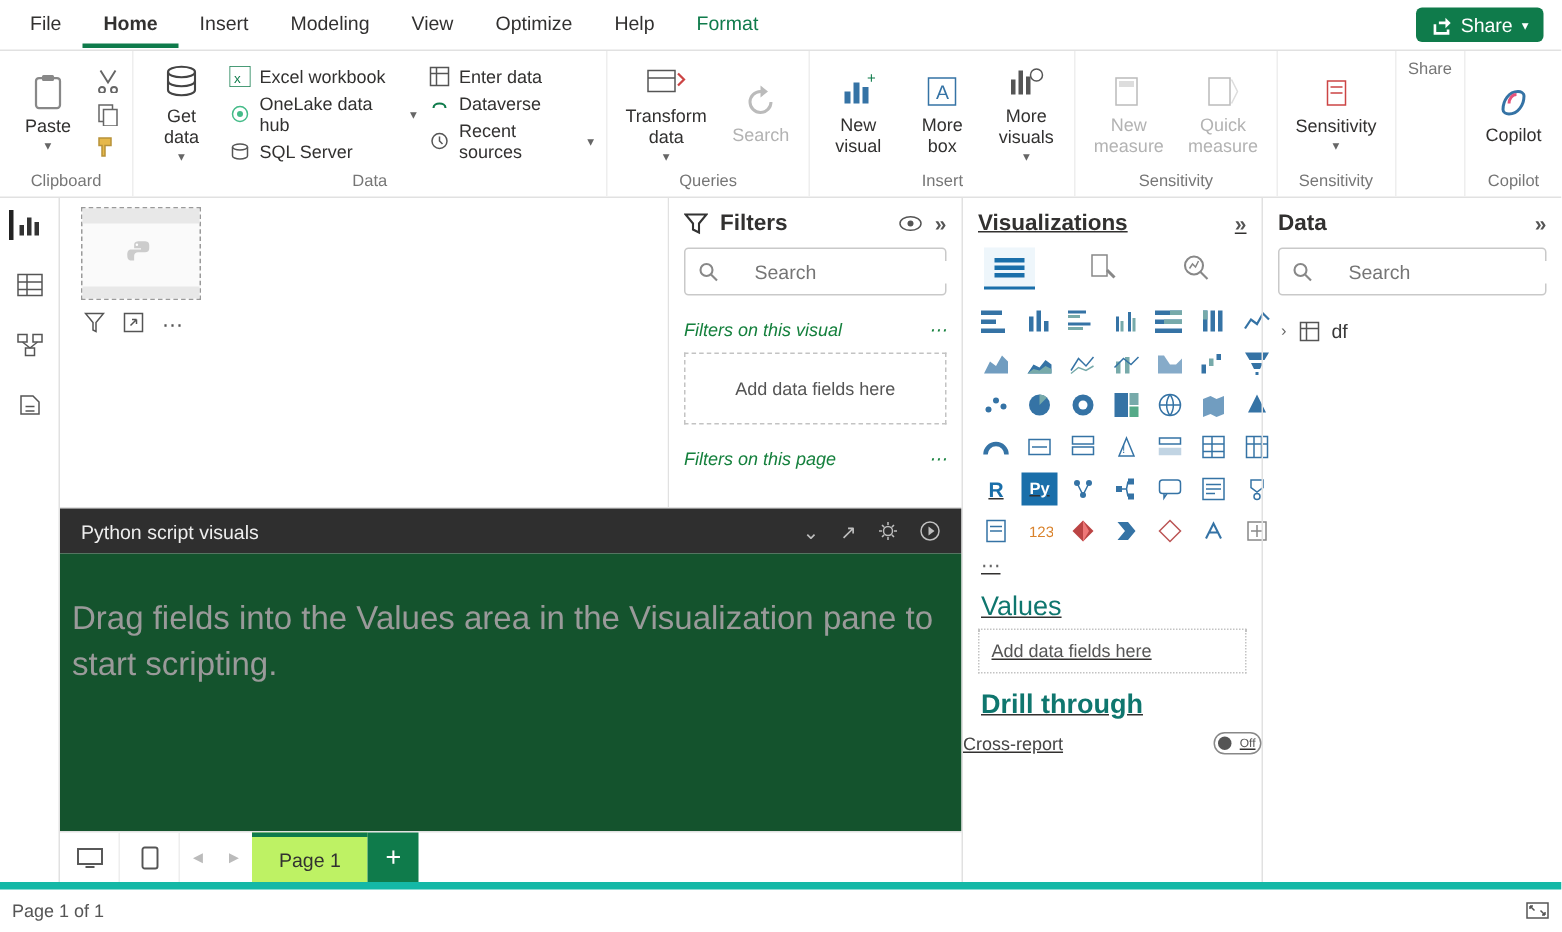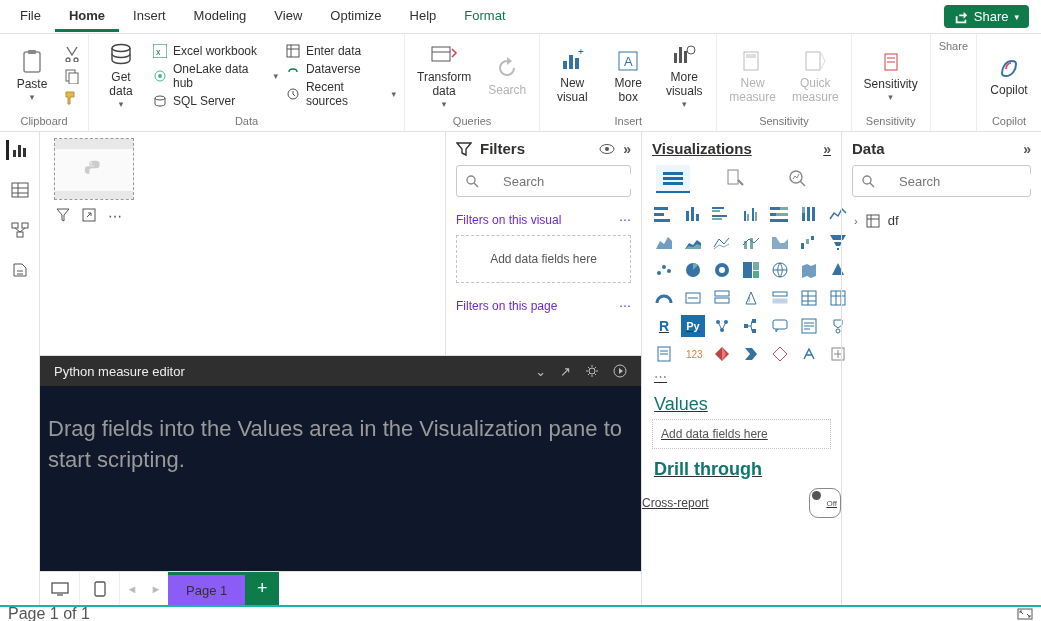--- a/index.html
+++ b/index.html
@@ -36,56 +36,56 @@
 .placeholder .body { flex:1; display:flex; align-items:center; justify-content:center; color:#bbb; font-size:18px;}
 .placeholder .ftr { height:8px; background:#e8e8e8;}
 .canvas-tools { position:absolute; left:16px; top:76px; display:flex; gap:12px; color:#555; font-size:14px;}
 
 .filters-pane { width: 196px; border-left: 1px solid #e1e1e1; display: flex; flex-direction: column; padding: 8px 0 0 0;}
 .pane-head { display:flex; align-items:center; padding:0 10px 8px 10px; gap:8px; font-weight:600; font-size:15px;}
 .pane-head .sp { flex:1; }
 .pane-head .hic{ color:#555; cursor:pointer; font-size:14px;}
 .search-box { margin:0 10px 10px 10px; height:32px; border:1px solid #c9c9c9; border-radius:3px; display:flex; align-items:center; padding:0 8px; gap:24px; color:#767676;}
 .search-box input{ border:none; outline:none; flex:1; font-size:13px;}
-.filter-section { padding:6px 10px; font-size:12px; color:#6d28d9; display:flex; justify-content:space-between; align-items:center;}
+.filter-section { padding:6px 10px; font-size:12px; color:#15803d; display:flex; justify-content:space-between; align-items:center;font-style:italic;}
 .drop-zone{ margin:2px 10px 10px 10px; border:1px dashed #c3c3c3; height:48px; display:flex; align-items:center; justify-content:center; font-size:12px; color:#555;}
 
 .viz-pane { width:200px; border-left:1px solid #e1e1e1; display:flex; flex-direction:column; padding-top:8px;text-decoration:underline;}
 .viz-sub { padding:2px 12px 6px 12px; font-size:12px; font-weight:600; color:#3a3a3a;}
 .viz-modes { display:flex; gap:28px; padding:0 14px 0 14px; align-items:center;}
 .viz-mode { width:34px; height:28px; border-bottom:2px solid transparent; display:flex; align-items:center; justify-content:center; color:#666; cursor:pointer;}
 .viz-mode.active{ border-bottom:2px solid #1a6faa; background:#eef6fb; color:#1a6faa;}
 .viz-grid { padding:10px 10px 4px 10px; display:grid; grid-template-columns:repeat(7,24px); gap:6px 5px;}
 .viz-grid .v { width:24px; height:22px; display:flex; align-items:center; justify-content:center; cursor:pointer; color:#3573a5;}
 .viz-grid .v.py { background:#1a6faa; color:#fff; font-size:11px; font-weight:600;}
 .viz-grid .v.r { color:#1a6faa; font-weight:700; font-size:14px;}
 .viz-dots{ padding:0 12px; color:#666;}
 .viz-section-label{ padding:10px 12px 4px 12px; font-size:18px; color:#0f766e;}
 .viz-field{ margin:0 10px; height:30px; border:1px dotted #c3c3c3; display:flex; align-items:center; padding:0 8px; font-size:12px; color:#555;}
-.toggle{ width:32px; height:30px; border:1px solid #888; border-radius:9px; position:relative; font-size:8px; display:flex; align-items:center; justify-content:flex-end; padding-right:3px; color:#555;}
+.toggle{ width:32px; height:15px; border:1px solid #888; border-radius:9px; position:relative; font-size:8px; display:flex; align-items:center; justify-content:flex-end; padding-right:3px; color:#555;}
 .toggle::before{ content:""; position:absolute; left:2px; top:2px; width:9px; height:9px; border-radius:50%; background:#555;}
 .drill-row{ display:flex; align-items:center; justify-content:space-between; padding:4px 0; font-size:12px; color:#444;}
 
 .fields-pane{ width:200px; border-left:1px solid #e1e1e1; padding-top:8px;}
 .field-item{ display:flex; align-items:center; gap:8px; padding:6px 12px; font-size:13px; color:#3a3a3a; cursor:pointer;}
 
 .script-editor{ height:216px; display:flex; flex-direction:column; border-top:1px solid #e1e1e1;}
 .script-head{ height:30px; background:#2f2f2f; color:#eee; display:flex; align-items:center; padding:0 14px; font-size:13px; gap:14px;}
 .script-head .sp{ flex:1;}
 .script-head .ic{ color:#bfbfbf; cursor:pointer; font-size:13px;}
-.script-body{ flex:1; background:#0f172a; padding:28px 8px 8px 8px; color:#9a9a9a; font-size:22px; line-height:1.4;}
+.script-body{ flex:1; background:#14532d; padding:28px 8px 8px 8px; color:#9a9a9a; font-size:22px; line-height:1.4;}
 
 .page-tabs{ height:34px; border-top:1px solid #e1e1e1; display:flex; align-items:stretch;}
 .pt-ic{ width:40px; display:flex; align-items:center; justify-content:center; color:#555; border-right:1px solid #eee; cursor:pointer;}
 .pt-nav{ width:24px; display:flex; align-items:center; justify-content:center; color:#bbb; font-size:11px;}
 .pt-tab{ padding:0 18px; display:flex; align-items:center; border-top:3px solid transparent; font-size:13px; cursor:pointer;}
-.pt-tab.active{ border-top:3px solid #0f7b4b; background:#8b5cf6;}
+.pt-tab.active{ border-top:3px solid #0f7b4b; background:#bef264;}
 .pt-add{ width:34px; background:#0f7b4b; color:#fff; display:flex; align-items:center; justify-content:center; font-size:18px; cursor:pointer;}
 
-.status-bar{ height:16px; border-top:2px solid #14b8a6; display:flex; align-items:center; padding:0 8px; font-size:16px; color:#555; justify-content:space-between;}
+.status-bar{ height:33px; border-top:5px solid #14b8a6; display:flex; align-items:center; padding:0 8px; font-size:12px; color:#555; justify-content:space-between;}
 
 svg{ display:block;}
 </style>
 </head>
 <body>
 
 <div class="menubar">
   <div class="tab">File</div>
   <div class="tab active">Home</div>
   <div class="tab">Insert</div>
@@ -444,21 +444,21 @@
         <div class="drop-zone">Add data fields here</div>
         <div class="filter-section">
           <span>Filters on this page</span>
           <span style="cursor:pointer">⋯</span>
         </div>
       </div>
     </div>
 
     <div class="script-editor">
       <div class="script-head">
-        <span>Python measure editor</span>
+        <span>Python script visuals</span>
         <span class="sp"></span>
         <span class="ic">⌄</span>
         <span class="ic">↗</span>
         <span class="ic">
             <svg width="14" height="14">
               <circle cx="7" cy="7" r="3" fill="none" stroke="#bfbfbf"></circle>
               <path d="M7 1v2M7 11v2M1 7h2M11 7h2M3 3l1.4 1.4M11 11l-1.4-1.4M3 11l1.4-1.4M11 3l-1.4 1.4" stroke="#bfbfbf"></path>
             </svg>
           </span>
         <span class="ic">

